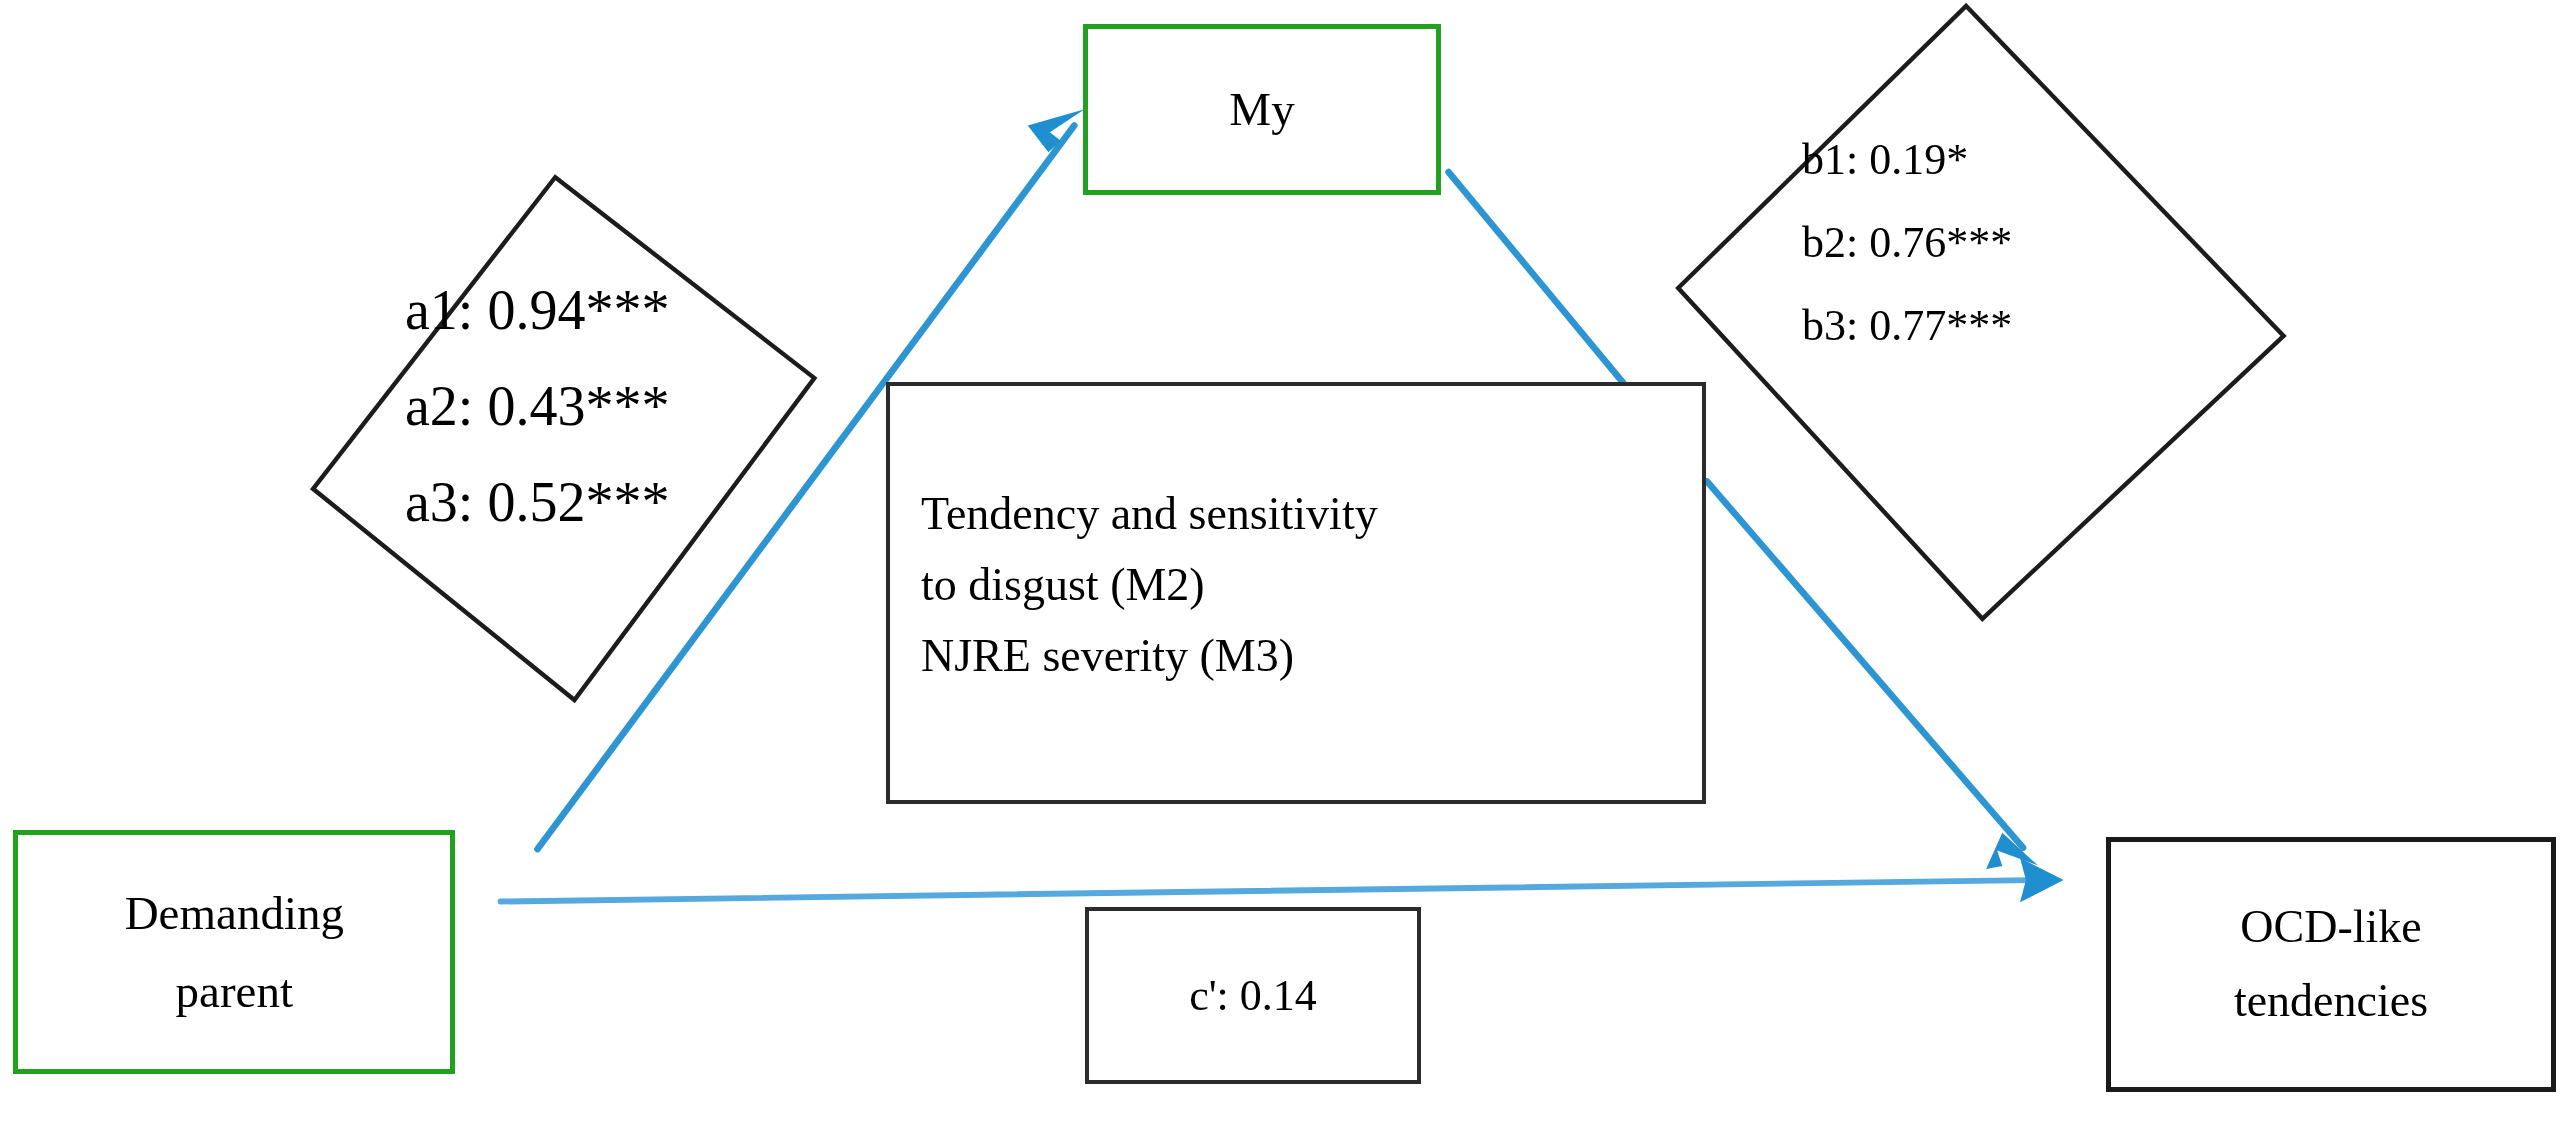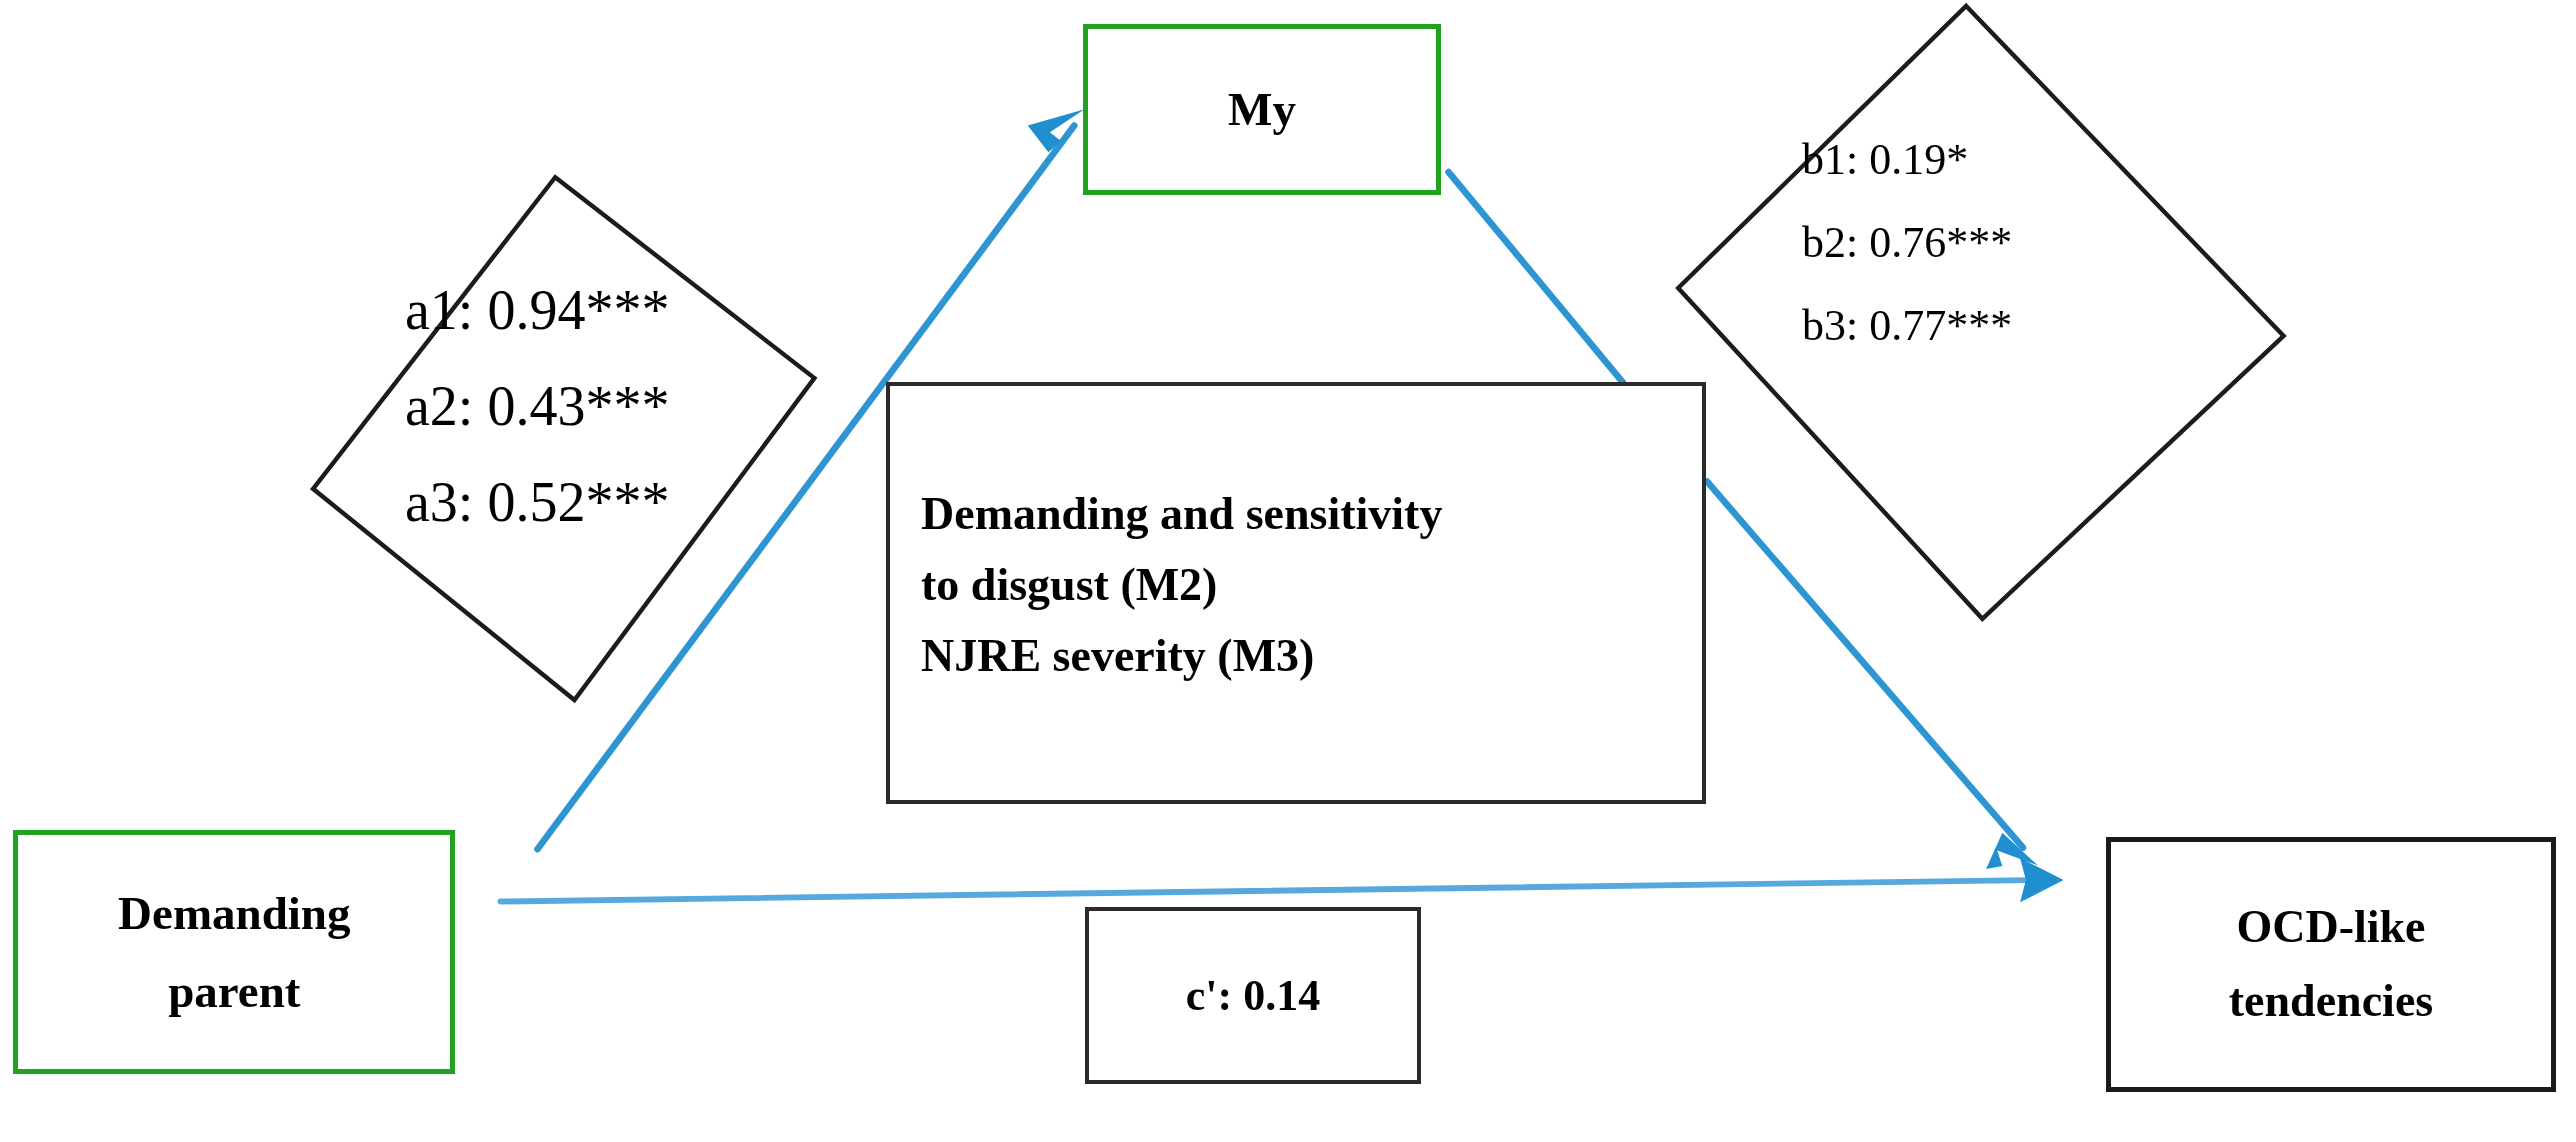--- a/index.html
+++ b/index.html
@@ -28,21 +28,20 @@
   .node {
     position: absolute;
     box-sizing: border-box;
     background: #ffffff;
     display: flex;
     flex-direction: column;
     align-items: center;
     justify-content: center;
     text-align: center;
     color: #000000;
-    font-weight: bold;
   }
   .node-green {
     border: 5.2px solid #22a01f;
   }
   .node-black {
     border: 5.2px solid #1a1a1a;
   }
   .node-black-thin {
     border: 4.4px solid #2b2b2b;
   }
@@ -140,21 +139,21 @@
   <div class="node node-green" id="node-my">
     <span class="node-line">My</span>
   </div>
 
   <div class="node node-green" id="node-demanding">
     <span class="node-line">Demanding</span>
     <span class="node-line">parent</span>
   </div>
 
   <div class="node node-black-thin" id="node-mediators">
-    <span class="node-line">Demanding and sensitivity</span>
+    <span class="node-line">Tendency and sensitivity</span>
     <span class="node-line">to disgust (M2)</span>
     <span class="node-line">NJRE severity (M3)</span>
   </div>
 
   <div class="node node-black-thin" id="node-cprime">
     <span class="node-line">c': 0.14</span>
   </div>
 
   <div class="node node-black" id="node-ocd">
     <span class="node-line">OCD-like</span>

